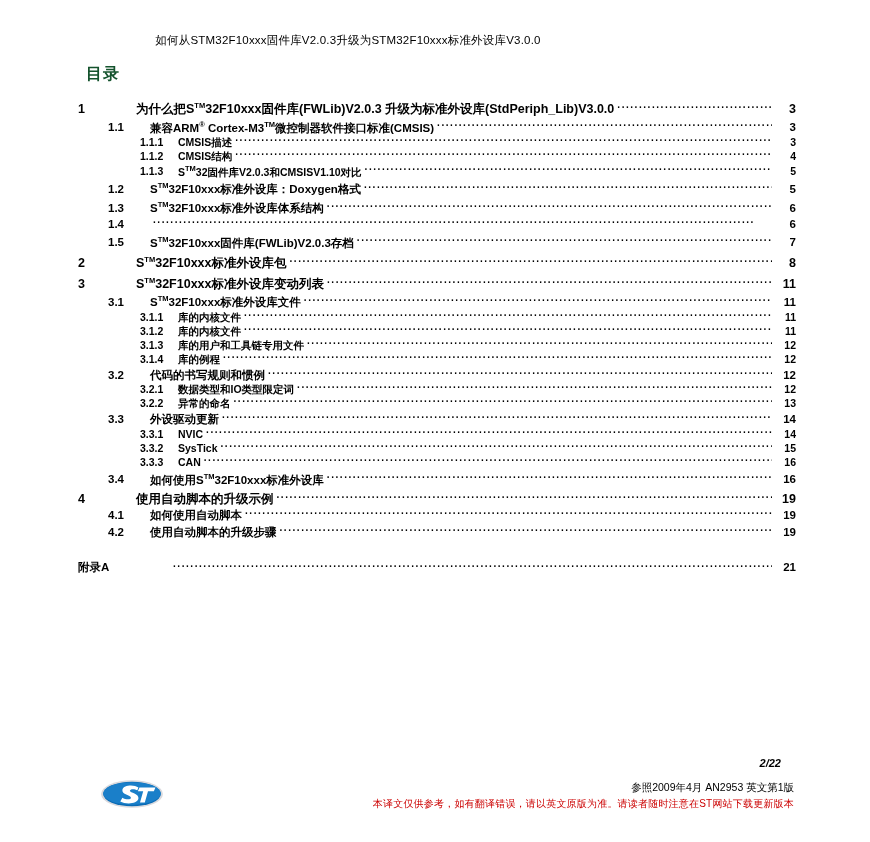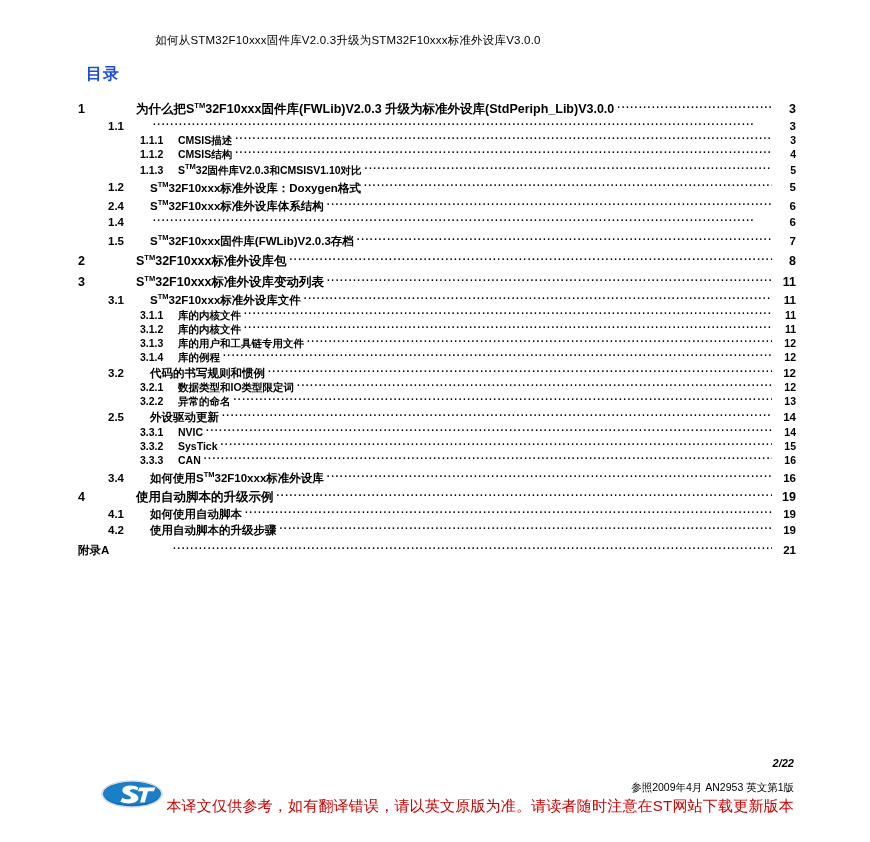--- a/index.html
+++ b/index.html
@@ -31,21 +31,21 @@
     color: #000;
     letter-spacing: 0.2px;
   }
   .toc-title {
     position: absolute;
     top: 64px;
     left: 86px;
     font-size: 16px;
     font-weight: bold;
     letter-spacing: 1px;
-    color: #1d4ed8;
+    color: #14532d;
   }
   .toc {
     position: absolute;
     top: 95px;
     left: 78px;
     width: 718px;
   }
   .toc-row {
     display: flex;
     align-items: baseline;
@@ -86,48 +86,48 @@
   .lv2 { font-size: 11.5px; font-weight: bold; margin-top: 5px; }
   .lv2 .toc-num { width: 72px; padding-left: 30px; box-sizing: border-box; }
   .lv2 .toc-page { width: 22px; }
 
   
   .lv3 { font-size: 10.5px; font-weight: bold; margin-top: 3px; }
   .lv3 .toc-num { width: 100px; padding-left: 62px; box-sizing: border-box; }
   .lv3 .toc-page { width: 22px; }
 
   
-  .lvA { font-size: 11.5px; font-weight: bold; margin-top: 8px; }
+  .lvA { font-size: 11.5px; font-weight: bold; margin-top: 24px; align-items: flex-end; }
   .lvA .toc-num { width: 92px; }
   .lvA .toc-page { width: 22px; }
 
   .sup { font-size: 7.5px; vertical-align: super; }
 
   .footer-page {
     position: absolute;
-    right: 76px;
+    right: 89px;
     top: 757px;
     font-size: 11px;
     font-weight: bold;
     font-style: italic;
     color: #000;
     text-align: center;
   }
   .footer-ref {
     position: absolute;
     right: 76px;
     top: 781px;
     font-size: 10.5px;
     color: #000;
   }
   .footer-note {
     position: absolute;
     right: 76px;
     top: 797px;
-    font-size: 15px;
+    font-size: 10px;
     color: #cc0000;
     letter-spacing: 0.2px;
   }
 
   .st-logo {
     position: absolute;
     left: 100px;
     top: 778px;
     width: 64px;
     height: 32px;
@@ -144,20 +144,21 @@
 
   <div class="toc" id="toc-container">
       <div class="toc-row lv1">
         <span class="toc-num">1</span>
         <span class="toc-text">为什么把S<span class="sup">TM</span>32F10xxx固件库(FWLib)V2.0.3 升级为标准外设库(StdPeriph_Lib)V3.0.0</span>
         <span class="toc-dots">···········································································································································</span>
         <span class="toc-page">3</span>
       </div>
       <div class="toc-row lv2">
         <span class="toc-num">1.1</span>
+        <span class="toc-text">兼容ARM<span class="sup">®</span> Cortex-M3<span class="sup">TM</span>微控制器软件接口标准(CMSIS)</span>
         <span class="toc-dots">···········································································································································</span>
         <span class="toc-page">3</span>
       </div>
       <div class="toc-row lv3">
         <span class="toc-num">1.1.1</span>
         <span class="toc-text">CMSIS描述</span>
         <span class="toc-dots">···········································································································································</span>
         <span class="toc-page">3</span>
       </div>
       <div class="toc-row lv3">
@@ -172,21 +173,21 @@
         <span class="toc-dots">···········································································································································</span>
         <span class="toc-page">5</span>
       </div>
       <div class="toc-row lv2">
         <span class="toc-num">1.2</span>
         <span class="toc-text">S<span class="sup">TM</span>32F10xxx标准外设库：Doxygen格式</span>
         <span class="toc-dots">···········································································································································</span>
         <span class="toc-page">5</span>
       </div>
       <div class="toc-row lv2">
-        <span class="toc-num">2.4</span>
+        <span class="toc-num">1.3</span>
         <span class="toc-text">S<span class="sup">TM</span>32F10xxx标准外设库体系结构</span>
         <span class="toc-dots">···········································································································································</span>
         <span class="toc-page">6</span>
       </div>
       <div class="toc-row lv2">
         <span class="toc-num">1.4</span>
         <span class="toc-dots">···········································································································································</span>
         <span class="toc-page">6</span>
       </div>
       <div class="toc-row lv2">
@@ -249,21 +250,21 @@
         <span class="toc-dots">···········································································································································</span>
         <span class="toc-page">12</span>
       </div>
       <div class="toc-row lv3">
         <span class="toc-num">3.2.2</span>
         <span class="toc-text">异常的命名</span>
         <span class="toc-dots">···········································································································································</span>
         <span class="toc-page">13</span>
       </div>
       <div class="toc-row lv2">
-        <span class="toc-num">2.5</span>
+        <span class="toc-num">3.3</span>
         <span class="toc-text">外设驱动更新</span>
         <span class="toc-dots">···········································································································································</span>
         <span class="toc-page">14</span>
       </div>
       <div class="toc-row lv3">
         <span class="toc-num">3.3.1</span>
         <span class="toc-text">NVIC</span>
         <span class="toc-dots">···········································································································································</span>
         <span class="toc-page">14</span>
       </div>

